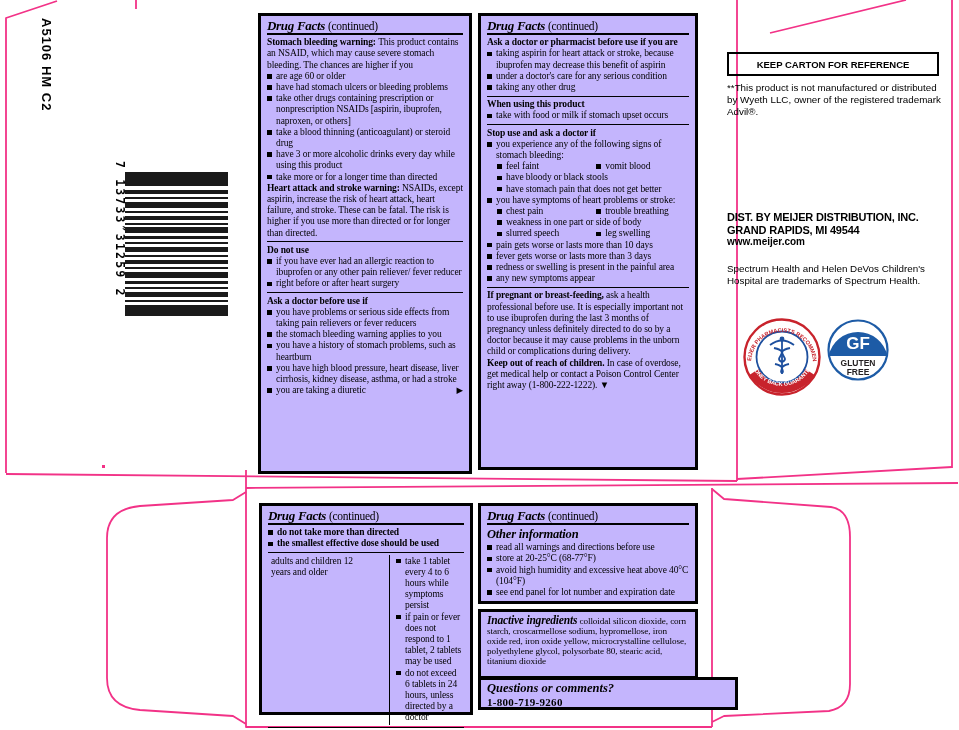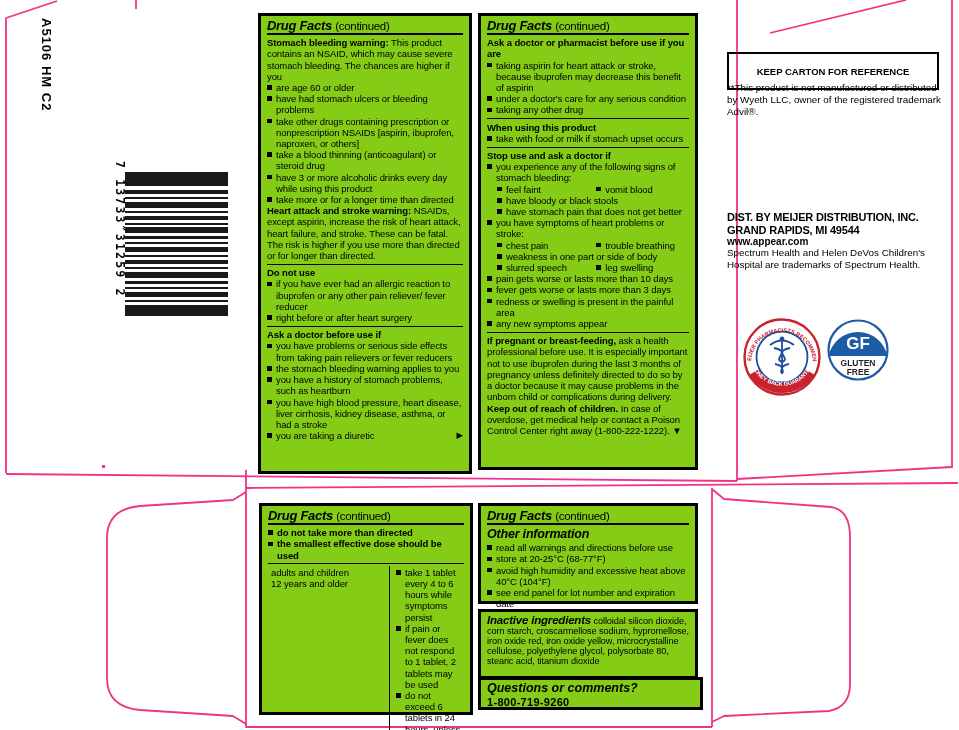--- a/index.html
+++ b/index.html
@@ -6,21 +6,21 @@
   #page{position:relative;width:959px;height:730px;background:#fff;overflow:hidden;
         font-family:"Liberation Sans",sans-serif;color:#000;}
   svg.dieline{position:absolute;left:0;top:0;}
   
   .rot{position:absolute;transform:rotate(90deg);transform-origin:0 0;white-space:nowrap;}
   #side-code{left:54px;top:18px;font-size:13px;font-weight:700;letter-spacing:1px;line-height:16px;}
   #bc-digits{left:127px;top:161px;font-family:"DejaVu Sans Mono",monospace;font-weight:700;
              font-size:11.5px;letter-spacing:2.2px;line-height:14px;}
   #bc-digits .seg{margin-right:9px;}
   
-  .df-box{position:absolute;background:#84cc16;border:3.5px solid #000;box-sizing:border-box;}
+  .df-box{position:absolute;background:#c4b5fd;border:3.5px solid #000;box-sizing:border-box;font-family:Liberation Serif, serif;}
   .df-inner{padding:2px 6px;}
   .df-title{font-size:13px;font-weight:700;font-style:italic;letter-spacing:-0.3px;
             padding:2px 0 1px;border-bottom:2px solid #000;margin-bottom:2px;}
   .df-title .sub{font-style:normal;font-weight:400;font-size:11.5px;}
   .df-body{font-size:9.5px;line-height:11.2px;letter-spacing:-0.1px;}
   .df-h{font-weight:700;margin-top:1px;}
   .df-hbig{font-weight:700;font-style:italic;font-size:12.5px;line-height:15px;letter-spacing:-0.2px;}
   .rule{border-top:1.5px solid #000;margin:2.5px 0;}
   .df-b{position:relative;padding-left:9px;}
   .df-b.ind{margin-left:10px;}
@@ -35,27 +35,27 @@
   .dir-row{display:flex;position:relative;padding:2px 0;}
   .dir-row + .dir-row{border-top:1.5px solid #000;}
   .dir-left{flex:0 0 84px;padding:1px 4px 0 3px;}
   .dir-right{flex:1;border-left:1.5px solid #000;padding:1px 2px 1px 6px;margin-left:30px;}
   .arr-abs{position:absolute;right:3px;bottom:2px;font-size:8.5px;}
   .inl-h{font-weight:700;font-style:italic;font-size:11.5px;letter-spacing:-0.2px;}
   .q-h{font-weight:700;font-style:italic;font-size:12.5px;line-height:15px;}
   .q-p{font-weight:700;font-size:11px;letter-spacing:0.3px;line-height:13px;}
   
   .abs{position:absolute;}
-  #keep-box{left:727px;top:52px;width:212px;height:38px;border:2.5px solid #000;box-sizing:border-box;
+  #keep-box{left:727px;top:52px;width:212px;height:24px;border:2.5px solid #000;box-sizing:border-box;
             display:flex;align-items:center;justify-content:center;font-size:9.5px;font-weight:700;}
   #disclaimer{left:727px;top:82px;width:218px;font-size:9.8px;line-height:11.8px;}
   #dist{left:727px;top:211px;width:230px;}
   #dist .d1{font-size:11px;font-weight:700;line-height:12.5px;letter-spacing:-0.2px;}
   #dist .d3{font-size:10px;font-weight:700;line-height:12px;}
-  #trademark{left:727px;top:247px;width:222px;font-size:9.8px;line-height:11.5px;}
+  #trademark{left:727px;top:263px;width:222px;font-size:9.8px;line-height:11.5px;}
 </style>
 </head>
 <body>
 
 <div id="page">
 
   <svg class="dieline" width="959" height="730" viewBox="0 0 959 730">
     <g fill="none" stroke="#f23287" stroke-width="1.8" stroke-linejoin="round">
       <path d="M57,1 L6,18 L6,473"></path>
       <path d="M136,0 L136,9"></path>
@@ -169,21 +169,21 @@
     </div>
   </div>
 
   <div id="keep-box" class="abs">
       <span>KEEP CARTON FOR REFERENCE</span>
     </div>
   <div id="disclaimer" class="abs">**This product is not manufactured or distributed by Wyeth LLC, owner of the registered trademark Advil®.</div>
   <div id="dist" class="abs">
     <div class="d1">DIST. BY MEIJER DISTRIBUTION, INC.</div>
     <div class="d1">GRAND RAPIDS, MI 49544</div>
-    <div class="d3">www.appear.com</div>
+    <div class="d3">www.meijer.com</div>
   </div>
   <div id="trademark" class="abs">Spectrum Health and Helen DeVos Children's Hospital are trademarks of Spectrum Health.</div>
 
   <svg class="abs" style="left:742px;top:317px;" width="80" height="80" viewBox="0 0 80 80">
     <circle cx="40" cy="40" r="37.5" fill="#fff" stroke="#c8232c" stroke-width="2.4"></circle>
     <path d="M12,55 A33,33 0 0 0 68,55" stroke="#c8232c" stroke-width="11" fill="none"></path>
     <circle cx="40" cy="40" r="25.5" fill="#fff" stroke="#1d4f9e" stroke-width="1.8"></circle>
     <defs>
       <path id="arcTop" d="M9,46 A31,31 0 0 1 71,46"></path>
       <path id="arcBot" d="M11,51 A32.5,32.5 0 0 0 69,51"></path>
@@ -254,20 +254,20 @@
     </div>
   </div>
 
   <div class="df-box" style="left:478px;top:609px;width:220px;height:70px;">
     <div class="df-inner" style="font-size:9.2px;line-height:10px;letter-spacing:-0.1px;padding-top:3px;">
       <span class="inl-h">Inactive ingredients</span>
       <span>colloidal silicon dioxide, corn starch, croscarmellose sodium, hypromellose, iron oxide red, iron oxide yellow, microcrystalline cellulose, polyethylene glycol, polysorbate 80, stearic acid, titanium dioxide</span>
     </div>
   </div>
 
-  <div class="df-box" style="left:478px;top:677px;width:225px;height:33px;">
+  <div class="df-box" style="left:478px;top:677px;width:260px;height:33px;">
     <div class="df-inner" style="padding-top:1px;">
       <div class="q-h">Questions or comments?</div>
       <div class="q-p">1-800-719-9260</div>
     </div>
   </div>
 
 </div>
 
 </body></html>

